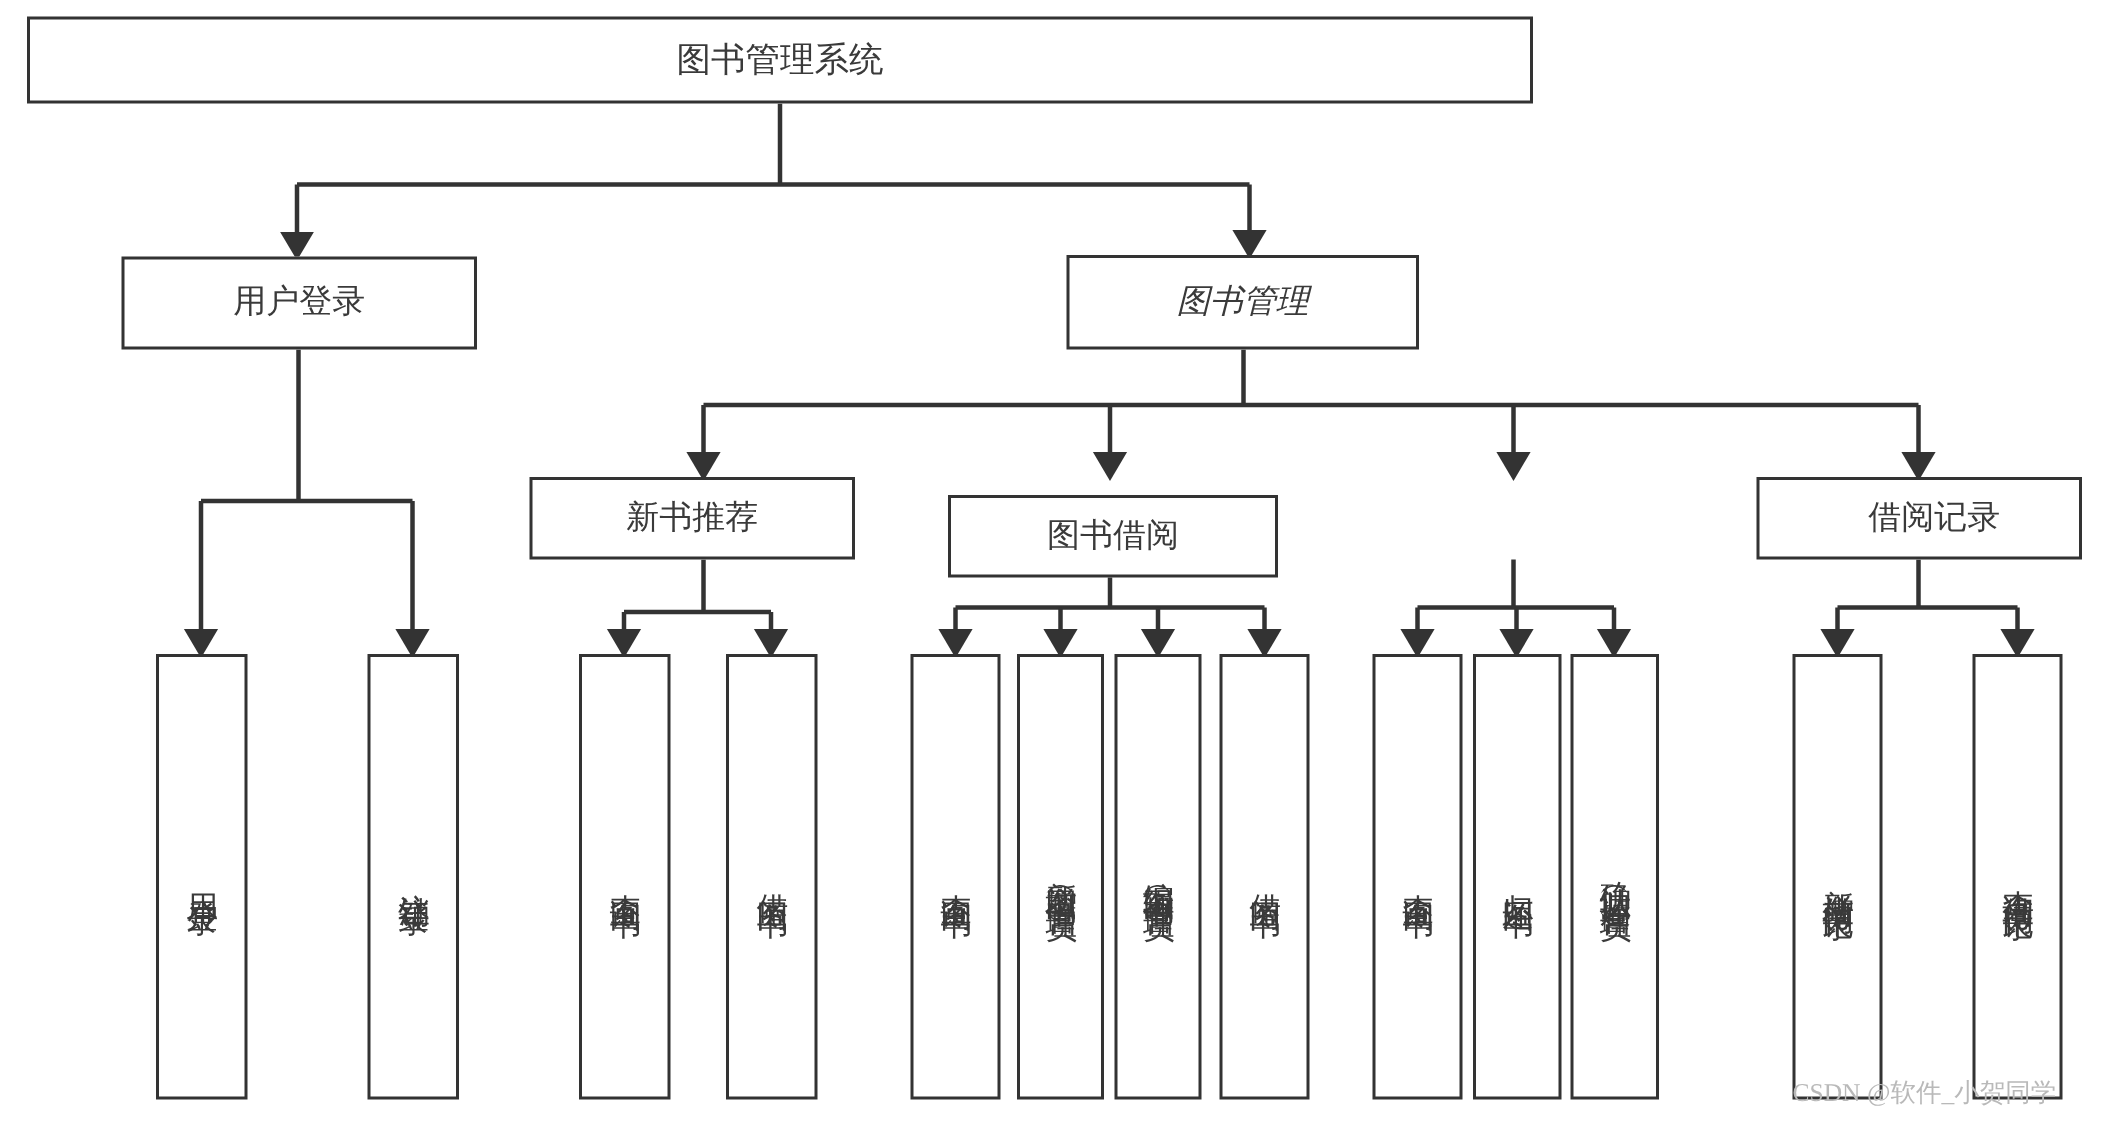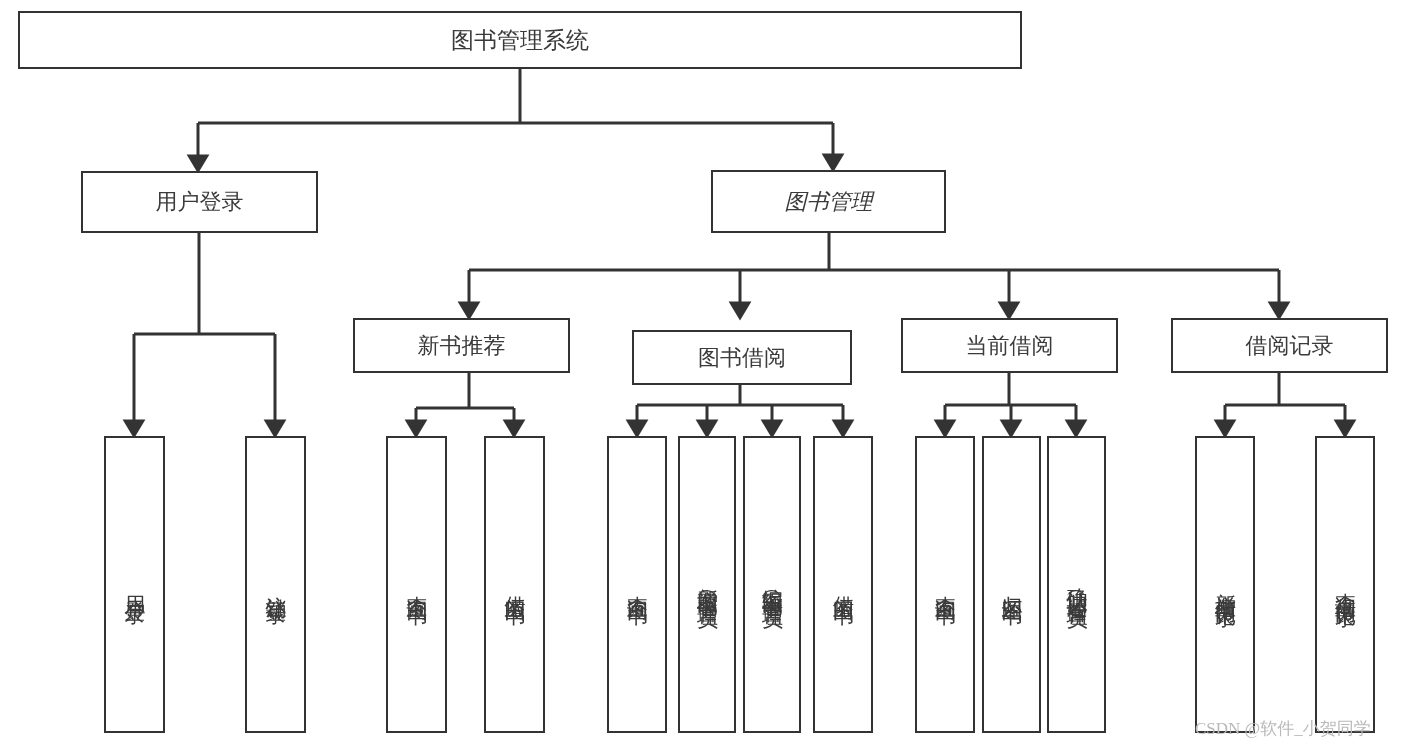--- a/index.html
+++ b/index.html
@@ -133,23 +133,20 @@
   <div class="node h-node" style="left:711px; top:170px; width:235px; height:63px;font-style:italic;">
     <span class="node-label">图书管理</span>
   </div>
 
   <div class="node h-node" style="left:353px; top:318px; width:217px; height:55px;">
     <span class="node-label">新书推荐</span>
   </div>
   <div class="node h-node" style="left:632px; top:318px; width:220px; height:55px;margin-top:12px;">
     <span class="node-label">图书借阅</span>
   </div>
-  <div class="node h-node" style="left:901px; top:318px; width:217px; height:55px;">
-    <span class="node-label">当前借阅</span>
-  </div>
   <div class="node h-node" style="left:1171px; top:318px; width:217px; height:55px;padding-left:20px;">
     <span class="node-label">借阅记录</span>
   </div>
 
   <div class="node v-node" style="left:104px; top:436px; width:61px; height:297px;">
     <span class="node-label">用户登录</span>
   </div>
   <div class="node v-node" style="left:245px; top:436px; width:61px; height:297px;">
     <span class="node-label">注销登录</span>
   </div>

